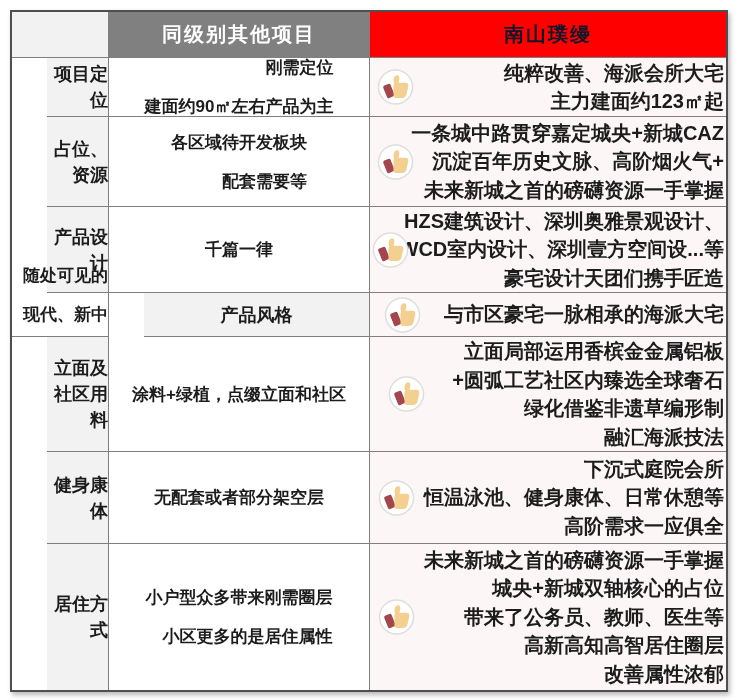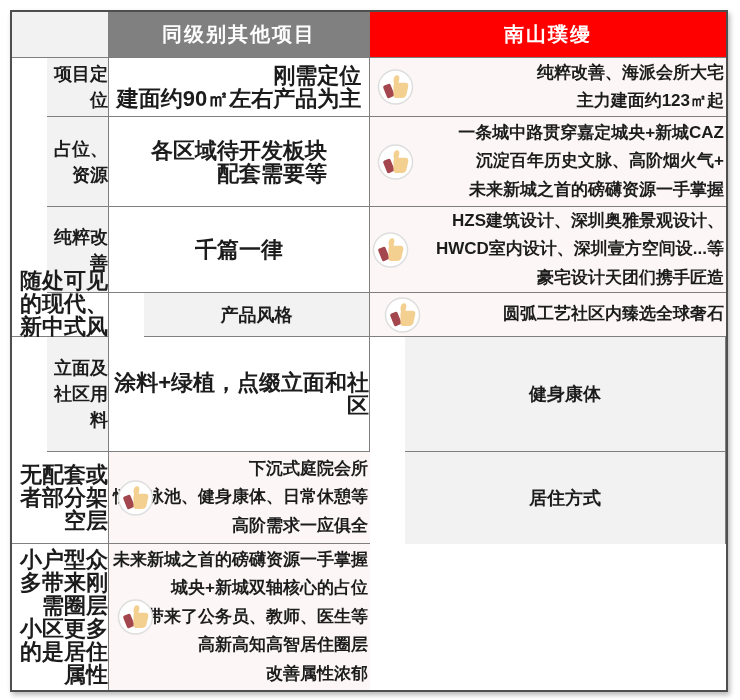--- a/index.html
+++ b/index.html
@@ -27,24 +27,24 @@
     border-bottom:1px solid #7f7f7f;
     display:flex;align-items:center;justify-content:center;
     text-align:right;
     white-space:pre-line;
     position:relative;
   }
   .col3{border-right:none;background:#fcf6f6;}
   .row-last{border-bottom:none;}
   .corner{background:#f2f2f2;}
   .head-gray{background:#808080;color:#ffffff;font-size:20px;letter-spacing:2px;}
-  .head-red{background:#fe0000;color:#ffffff;font-size:20px;letter-spacing:2px;}
+  .head-red{background:#fe0000;color:#0f172a;font-size:20px;letter-spacing:2px;}
   .label{background:#f2f2f2;font-size:18px;line-height:26px;margin-left:35px;}
-  .mid{background:#ffffff;font-size:22px;line-height:23px;}
-  .proj{font-size:17px;line-height:28.5px;}
+  .mid{background:#ffffff;font-size:17px;line-height:39px;}
+  .proj{font-size:20px;line-height:28.5px;}
   .rtext{width:100%;padding:0 2px;}
   .thumb{
     position:absolute;left:7px;top:50%;
     transform:translateY(-50%);
     width:37px;height:37px;
     pointer-events:none;
   }
   .svg-defs{position:absolute;width:0;height:0;overflow:hidden;}
 </style>
 </head>
@@ -82,43 +82,52 @@
 配套需要等</div>
   <div class="cell proj col3">
     <svg class="thumb" viewBox="0 0 40 40">
         <use href="#thumbIcon"></use>
       </svg>
     <div class="rtext">一条城中路贯穿嘉定城央+新城CAZ
 沉淀百年历史文脉、高阶烟火气+
 未来新城之首的磅礴资源一手掌握</div>
   </div>
 
-  <div class="cell label">纯粹改善</div>
+  <div class="cell label">产品设计</div>
   <div class="cell mid">千篇一律</div>
   <div class="cell proj col3">
     <svg class="thumb" style="left:2px" viewBox="0 0 40 40">
         <use href="#thumbIcon"></use>
       </svg>
     <div class="rtext">HZS建筑设计、深圳奥雅景观设计、
 HWCD室内设计、深圳壹方空间设...等
 豪宅设计天团们携手匠造</div>
   </div>
 
   <div class="cell mid">随处可见的现代、新中式风格</div>
   <div class="cell label">产品风格</div>
   <div class="cell proj col3">
     <svg class="thumb" style="left:14px" viewBox="0 0 40 40">
         <use href="#thumbIcon"></use>
       </svg>
-    <div class="rtext">圆弧工艺社区内臻选全球奢石</div>
+    <div class="rtext">与市区豪宅一脉相承的海派大宅</div>
   </div>
 
   <div class="cell label">立面及
 社区用料</div>
   <div class="cell mid">涂料+绿植，点缀立面和社区</div>
+  <div class="cell proj col3">
+    <svg class="thumb" style="left:18px" viewBox="0 0 40 40">
+        <use href="#thumbIcon"></use>
+      </svg>
+    <div class="rtext">立面局部运用香槟金金属铝板
++圆弧工艺社区内臻选全球奢石
+绿化借鉴非遗草编形制
+融汇海派技法</div>
+  </div>
 
   <div class="cell label">健身康体</div>
   <div class="cell mid">无配套或者部分架空层</div>
   <div class="cell proj col3">
     <svg class="thumb" style="left:8px" viewBox="0 0 40 40">
         <use href="#thumbIcon"></use>
       </svg>
     <div class="rtext">下沉式庭院会所
 恒温泳池、健身康体、日常休憩等
 高阶需求一应俱全</div>

